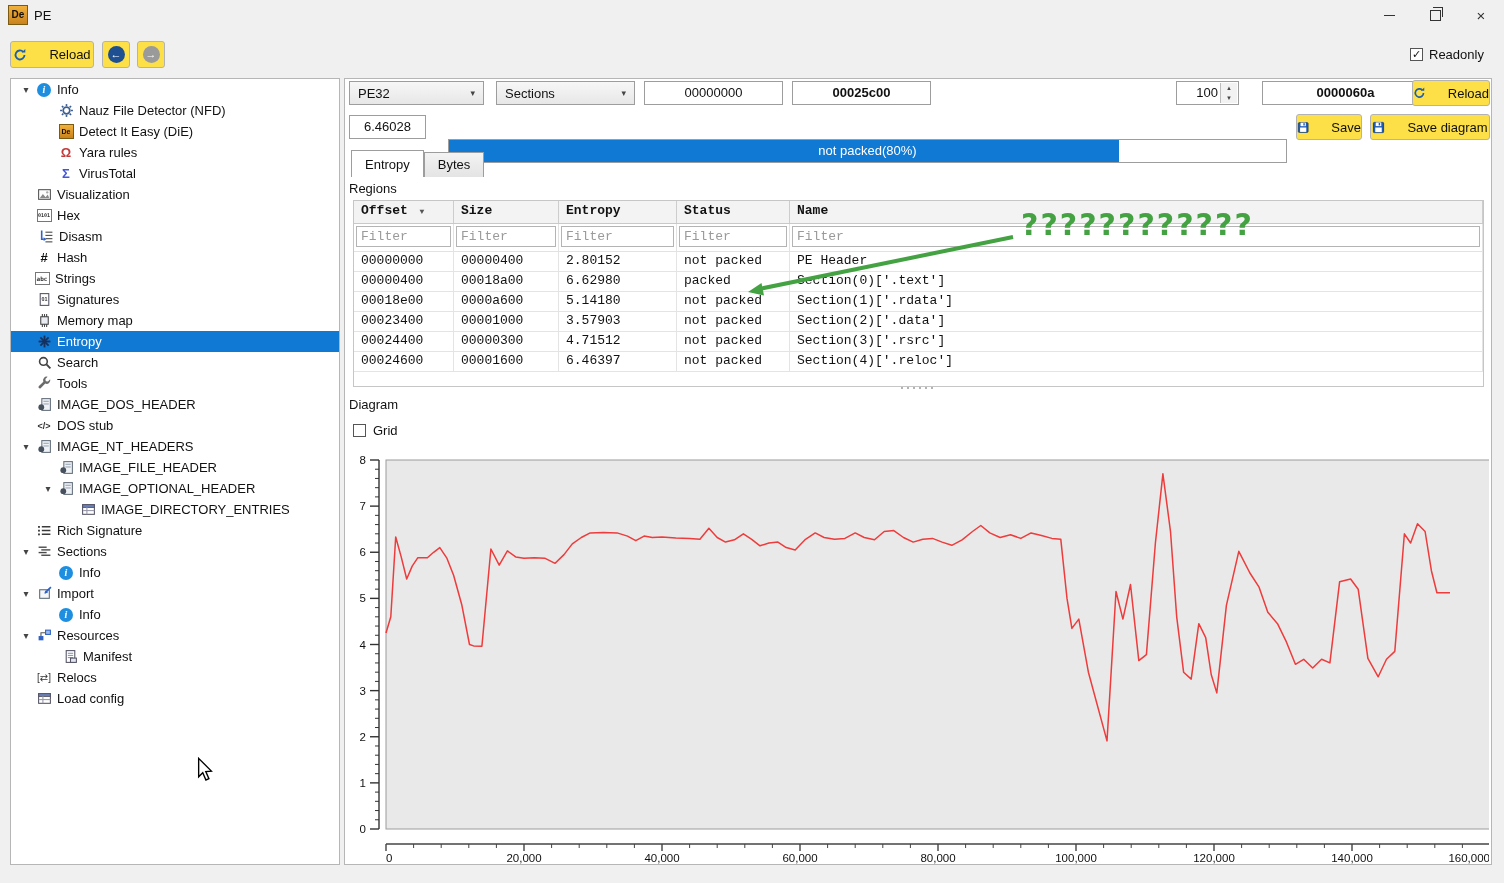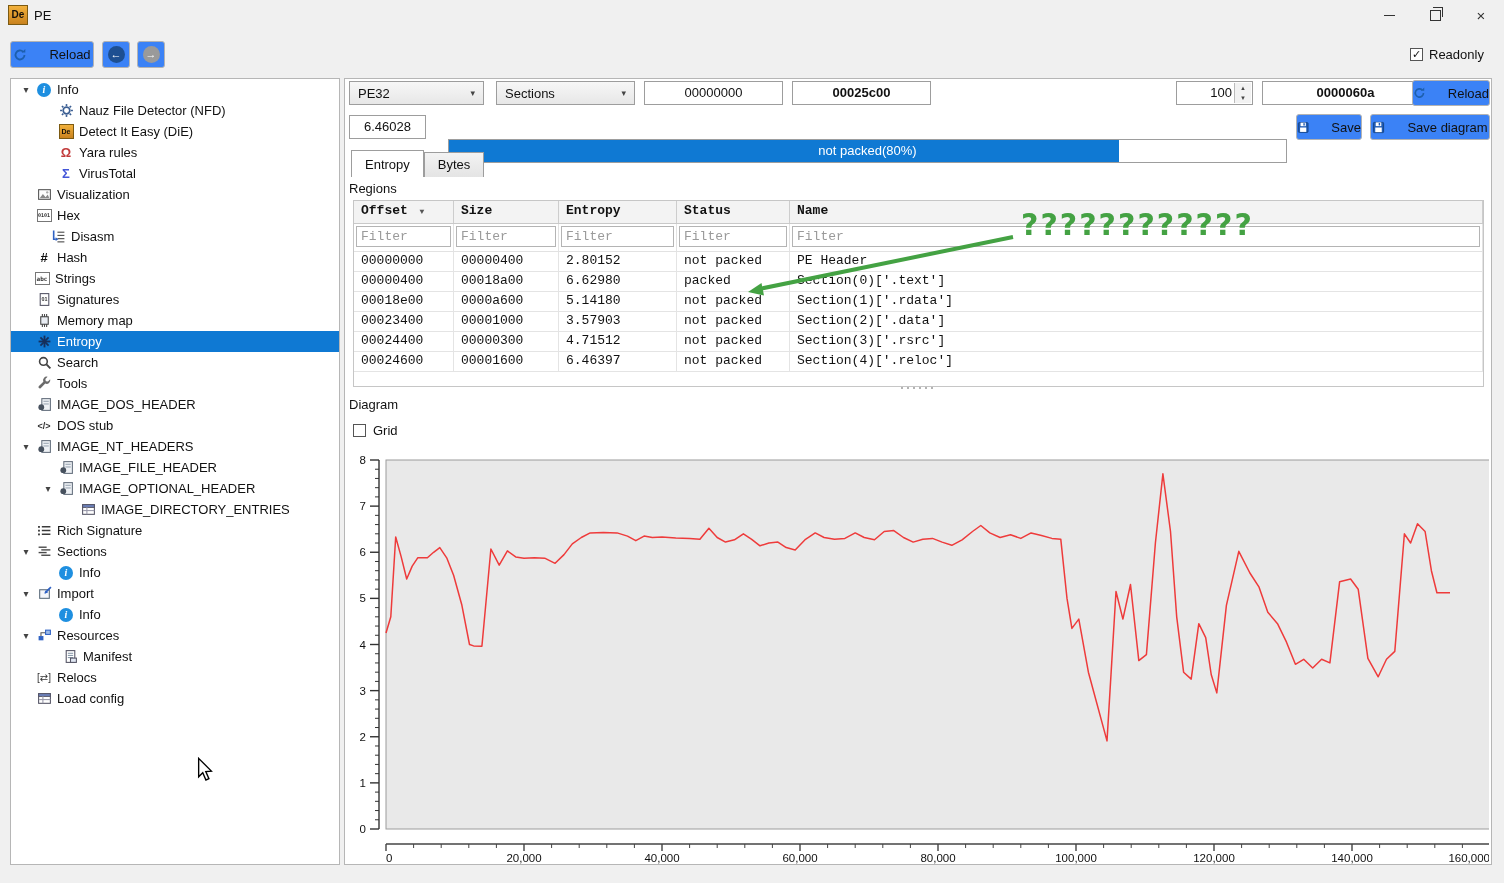--- a/index.html
+++ b/index.html
@@ -11,21 +11,21 @@
   .appicon{left:8px;top:5px;width:20px;height:20px;background:linear-gradient(#f2b13c,#c9821e);
            border:1px solid #7c5a12;box-sizing:border-box;color:#14100a;font:bold 10px/18px "Liberation Sans",sans-serif;text-align:center}
   .titletext{left:34px;top:8px;font-size:13px}
   .winbtns{right:0;top:0;display:flex}
   .winbtn{width:46px;height:30px;display:flex;align-items:center;justify-content:center;color:#333}
   .minbar{width:11px;height:1px;background:#333}
   .restore{width:9px;height:9px;border:1px solid #333;position:relative;background:#f0f0f0}
   .restore:before{content:"";position:absolute;left:2px;top:-4px;width:9px;height:9px;border:1px solid #333;border-left:none;border-bottom:none}
   .closex{font-size:15px;line-height:15px}
   
-  .btn{background:#3b82f6;border:1px solid #b3b3b3;border-radius:3px;box-sizing:border-box;
+  .btn{background:#fde047;border:1px solid #b3b3b3;border-radius:3px;box-sizing:border-box;
        display:flex;align-items:center;justify-content:center;gap:22px;cursor:default}
   .circ{width:17px;height:17px;border-radius:50%;color:#fff;font-size:11px;line-height:17px;text-align:center;font-weight:bold}
   .cb{width:13px;height:13px;border:1px solid #555;background:#fff;display:inline-block;
       font:bold 11px/12px "DejaVu Sans",sans-serif;text-align:center;color:#111;box-sizing:border-box}
   
   .panel{background:#fff;border:1px solid #b6b6b6;box-sizing:border-box}
   
   .tree{left:10px;top:78px;width:330px;height:787px;overflow:hidden}
   .trow{height:21px;display:flex;align-items:center;white-space:nowrap}
   .trow.sel{background:#0f79d3;color:#fff}
@@ -173,21 +173,21 @@
       </span>
     <span class="tlabel">Visualization</span>
   </div>
   <div class="trow" style="padding-left:6px">
     <span class="chev"></span>
     <span class="tree-ic">
         <span class="ci ci-box">0101</span>
       </span>
     <span class="tlabel">Hex</span>
   </div>
-  <div class="trow" style="padding-left:20px">
+  <div class="trow" style="padding-left:8px">
     <span class="chev"></span>
     <span class="tree-ic">
         <svg class="tico" width="15" height="15" viewBox="0 0 14 14">
           <g stroke="#555" stroke-width="1.1">
             <line x1="6" y1="3" x2="12.5" y2="3"></line>
             <line x1="6" y1="6" x2="12.5" y2="6"></line>
             <line x1="6" y1="9" x2="12.5" y2="9"></line>
             <line x1="6" y1="12" x2="12.5" y2="12"></line>
           </g>
           <path d="M2.5 1.5v8h2" fill="none" stroke="#2f62c4" stroke-width="1.5"></path>
@@ -446,21 +446,21 @@
   <div class="abs combo" style="left:4px;top:2px;width:135px">
     <span>PE32</span>
       <span style="font-size:9px;color:#444">▾</span>
   </div>
   <div class="abs combo" style="left:151px;top:2px;width:139px">
     <span>Sections</span>
       <span style="font-size:9px;color:#444">▾</span>
   </div>
   <div class="abs field" style="left:299px;top:2px;width:139px">00000000</div>
   <div class="abs field bold" style="left:447px;top:2px;width:139px">00025c00</div>
-  <div class="abs field spinner" style="left:831px;top:2px;width:77px">
+  <div class="abs field spinner" style="left:831px;top:2px;width:63px">
     <span>100</span>
     <span class="spinbtns">
         <span>▲</span>
         <span>▼</span>
       </span>
   </div>
   <div class="abs field bold" style="left:917px;top:2px;width:167px">0000060a</div>
   <div class="abs btn" style="left:1067px;top:1px;width:78px;height:26px">
     <svg class="tico" width="14" height="14" viewBox="0 0 14 14">
         <path d="M11.5 7a4.5 4.5 0 1 1-1.3-3.2" fill="none" stroke="#1d5fae" stroke-width="1.8"></path>

